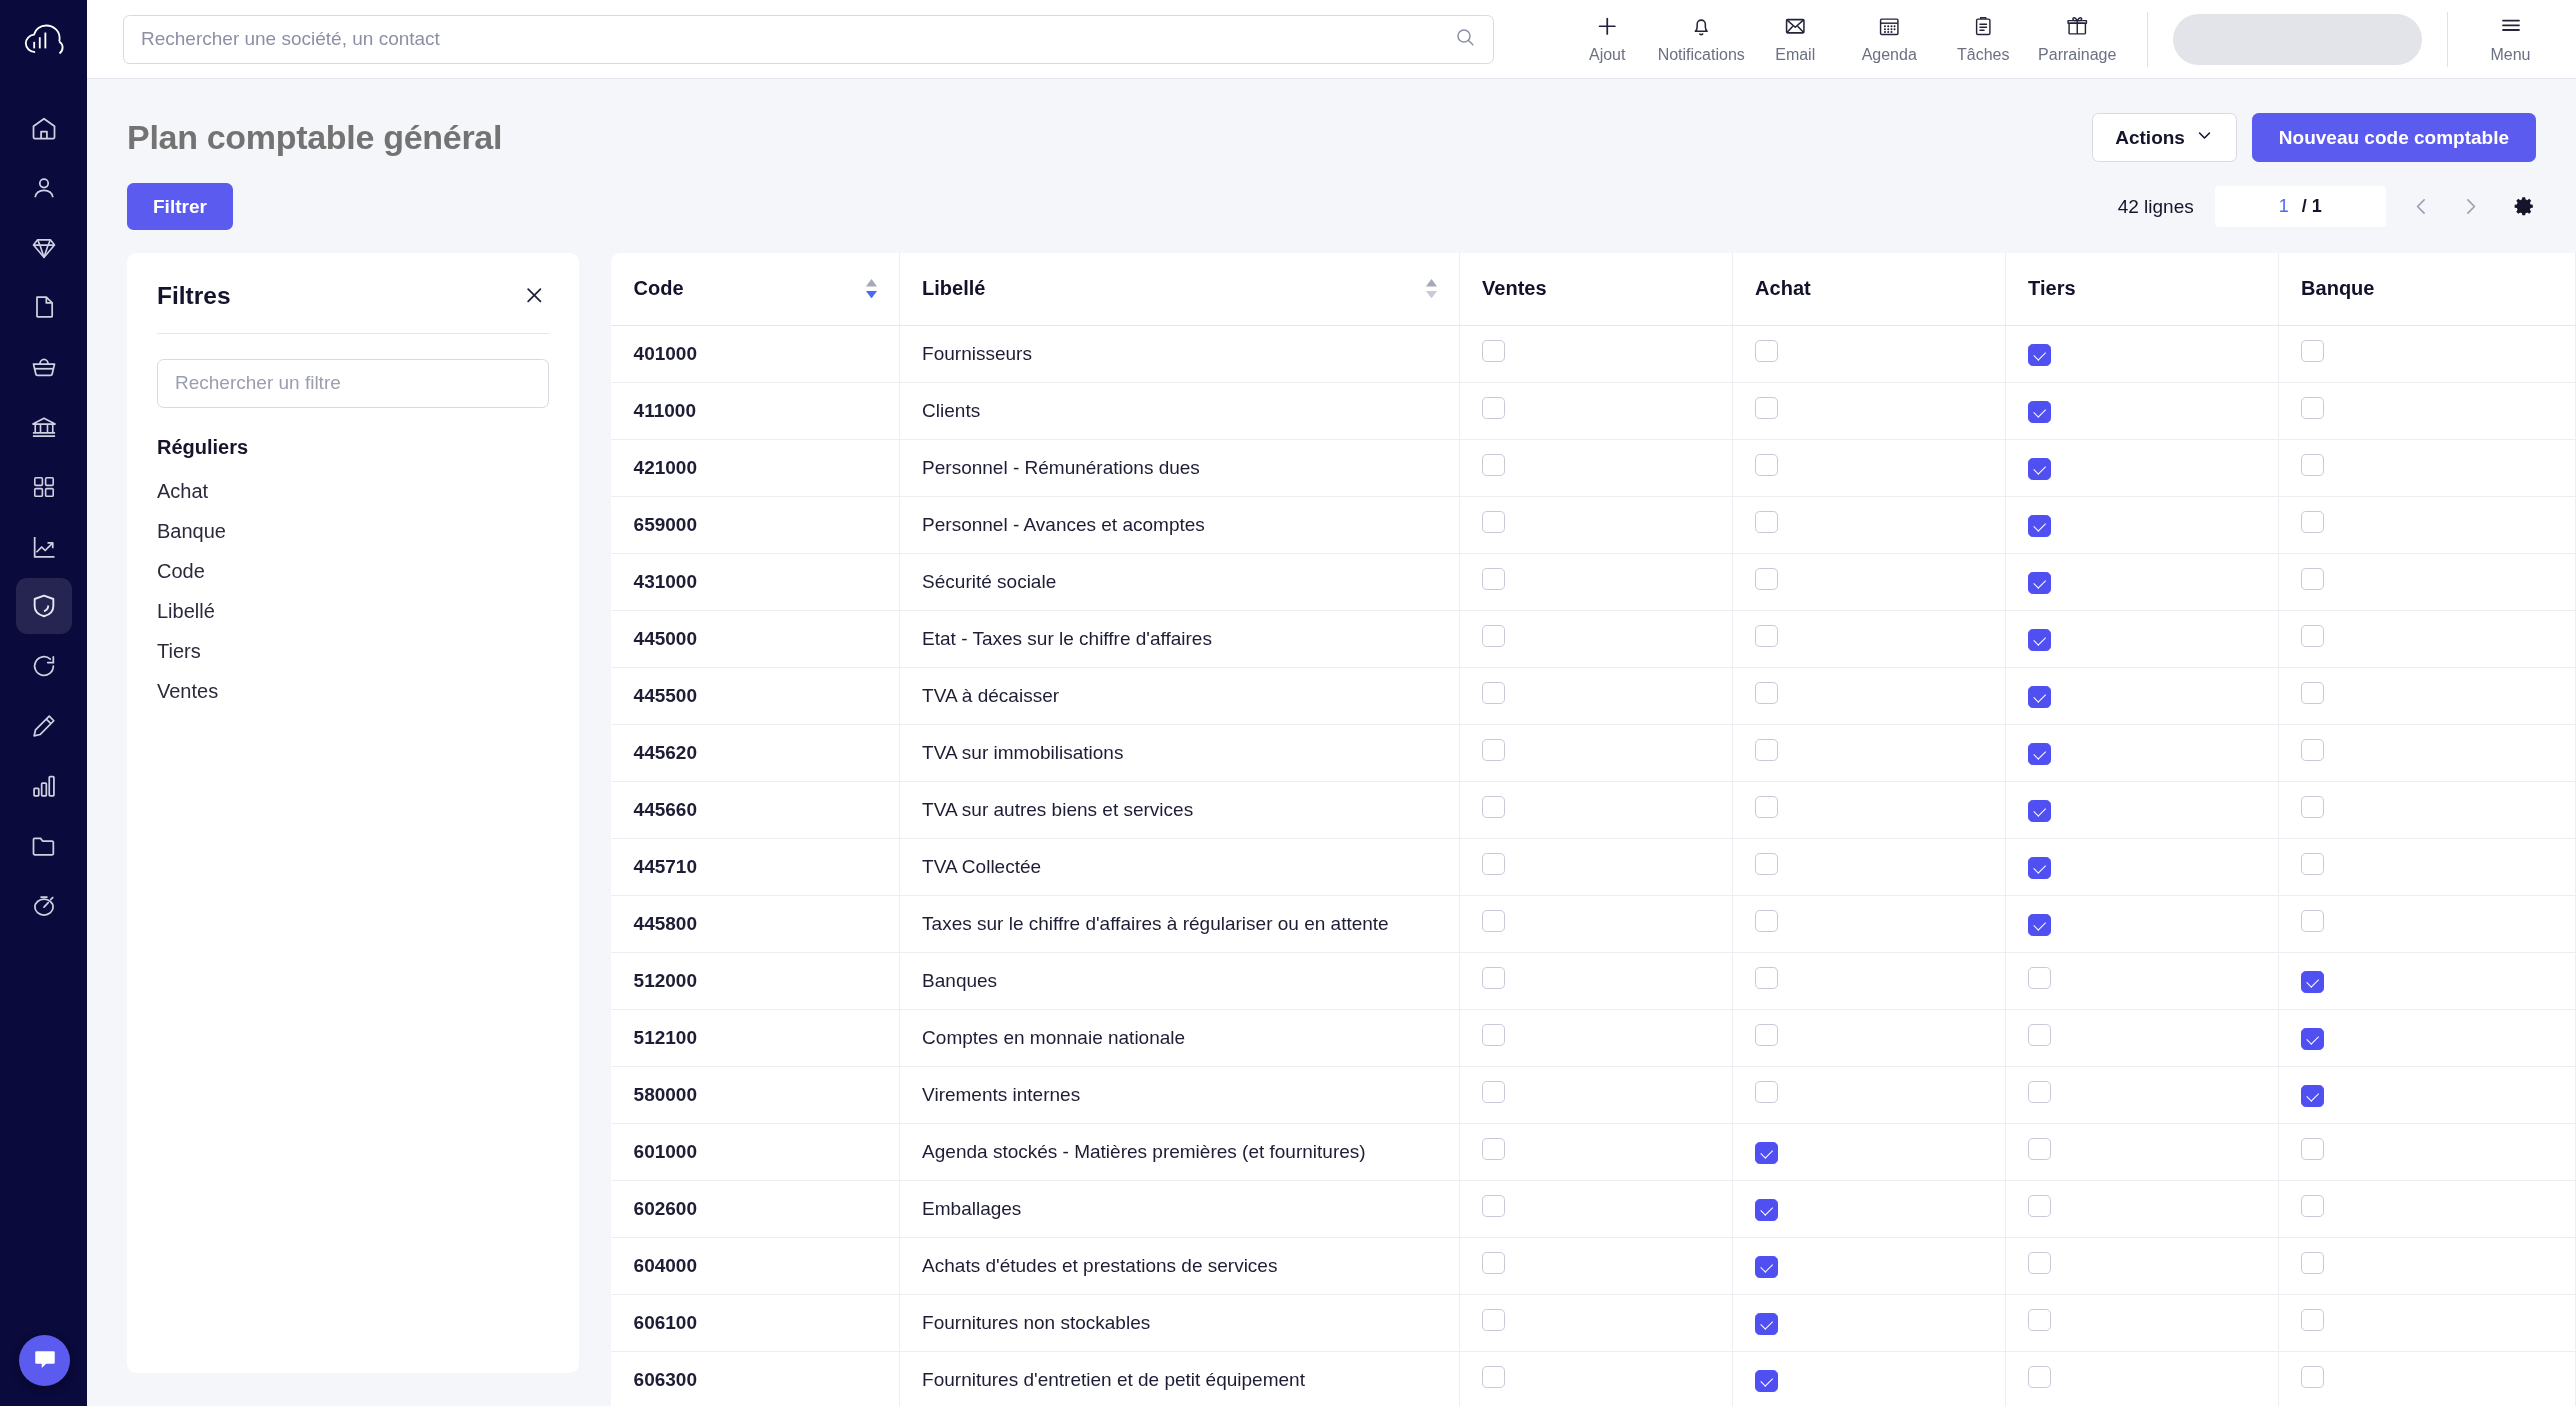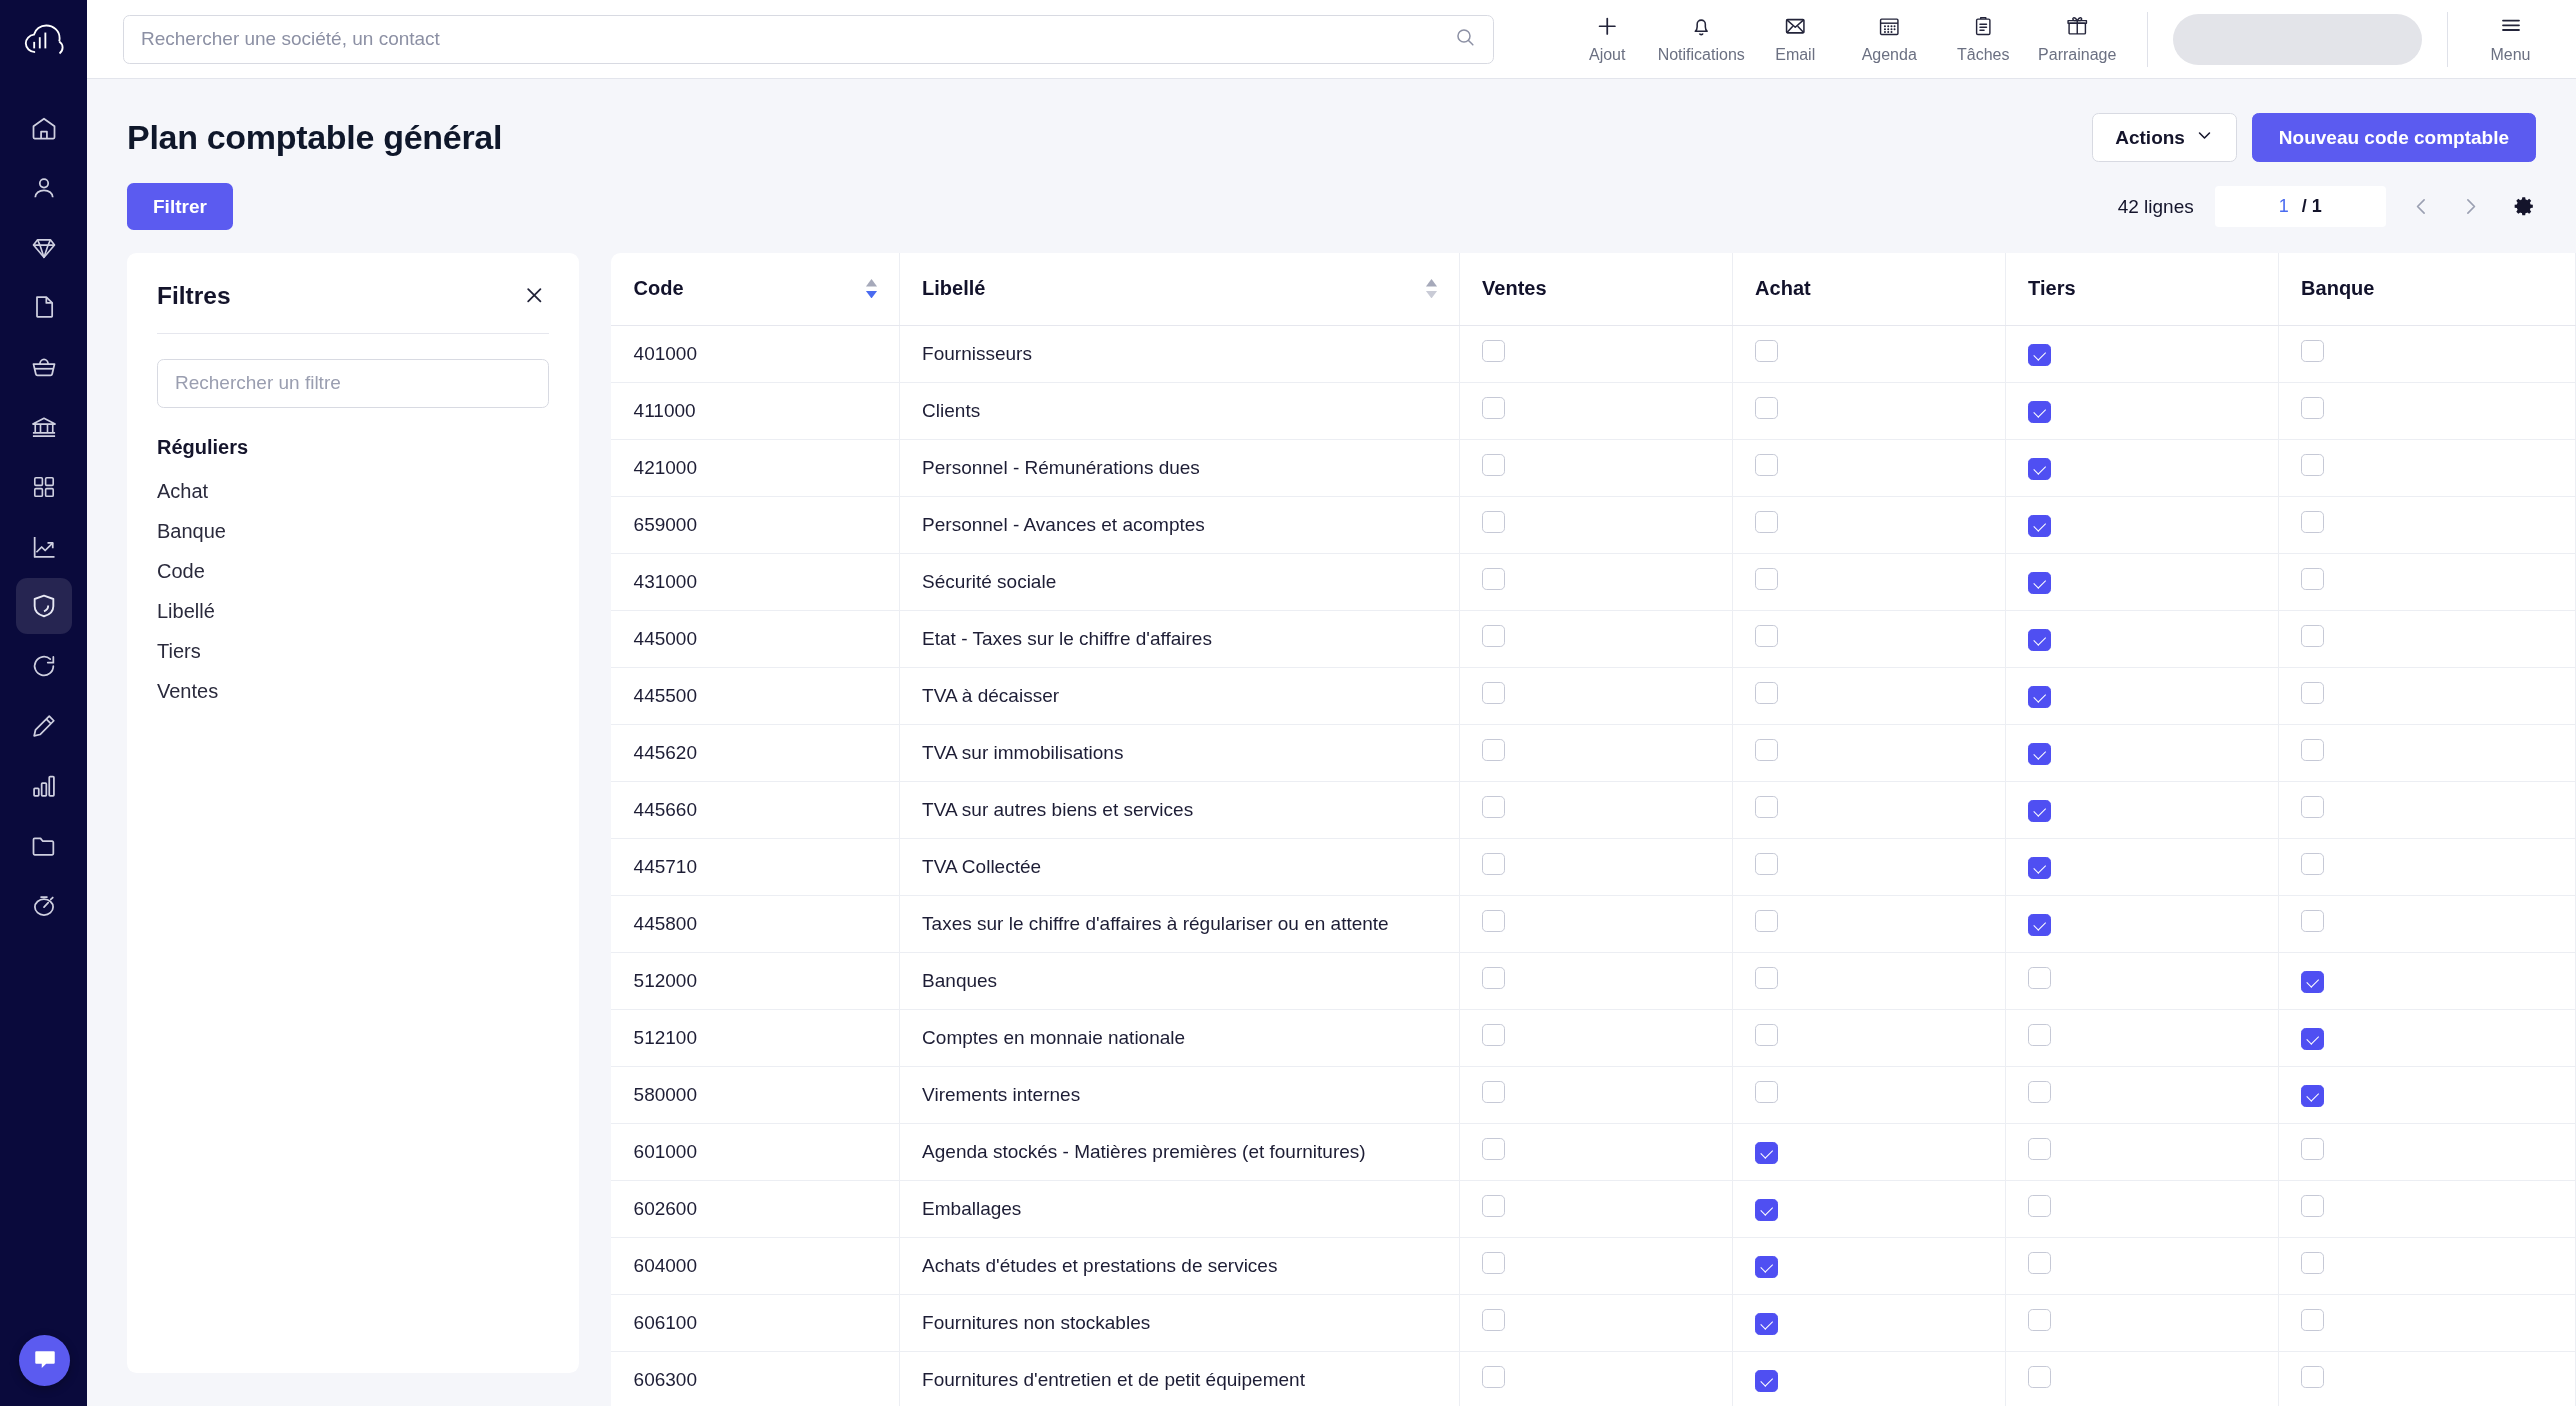--- a/index.html
+++ b/index.html
@@ -86,21 +86,21 @@
     width: 249px; height: 51px; border-radius: 25.4px; background: #e3e4e9; cursor: pointer;
   }
   .menu-item { width: 75px; display:flex; flex-direction:column; align-items:center; gap:6.6px; cursor:pointer; }
   .menu-item .lbl { font-size: 16px; color: #6b7082; }
 
   
   .page-head {
     display: flex; align-items: center; justify-content: space-between;
     padding: 34px 40px 0 40px;
   }
-  h1.page-title { font-size: 34px; font-weight: 700; letter-spacing: -0.3px; color: #0f172a; }
+  h1.page-title { font-size: 34px; font-weight: 700; letter-spacing: -0.3px; color: #737373; }
   .head-btns { display: flex; align-items: center; gap: 15px; padding-left: 40px; }
   .btn {
     height: 49px; border-radius: 6.6px; font-size: 19px; font-weight: 700;
     display: inline-flex; align-items: center; justify-content: center; gap: 11.3px;
     cursor: pointer; font-family: "Liberation Sans", sans-serif;
   }
   .btn-white { background: #fff; color: #14142b; border: 0.9px solid #d8dae2; padding: 0 22.6px; }
   .btn-primary { background: #5b5bf0; color: #fff; border: 0.9px solid #5b5bf0; padding: 0 26px; }
 
   
@@ -166,21 +166,21 @@
   }
   thead th:last-child { border-right: none; }
   .th-inner { display: flex; align-items: center; justify-content: space-between; padding-right: 21px; }
   .sorter { display: flex; flex-direction: column; gap: 1.9px; cursor: pointer; }
   tbody td {
     font-size: 19px; color: #1d1d35; padding: 0 0 0 22.6px; height: 57px;
     border-bottom: 0.9px solid #eceef3; border-right: 0.9px solid #eceef3;
     vertical-align: middle;
   }
   tbody td:last-child { border-right: none; }
-  td.code { font-weight: 400; font-size: 19px; margin-top: 7px; }
+  td.code { font-weight: 700; font-size: 19px; margin-top: 7px; }
   .cbx {
     width: 22.6px; height: 22.6px; border-radius: 4.7px;
     border: 0.9px solid #c6c9d6; background: #fff; cursor: pointer;
     display: inline-flex; align-items: center; justify-content: center;
   }
   .cbx.on { background: #4f4ff2; border-color: #4f4ff2; }
   .cbx.on::after {
     content: ""; width: 10.4px; height: 5.6px;
     border-left: 1.9px solid #fff; border-bottom: 1.9px solid #fff;
     transform: rotate(-45deg) translate(0.9px,-0.9px);

